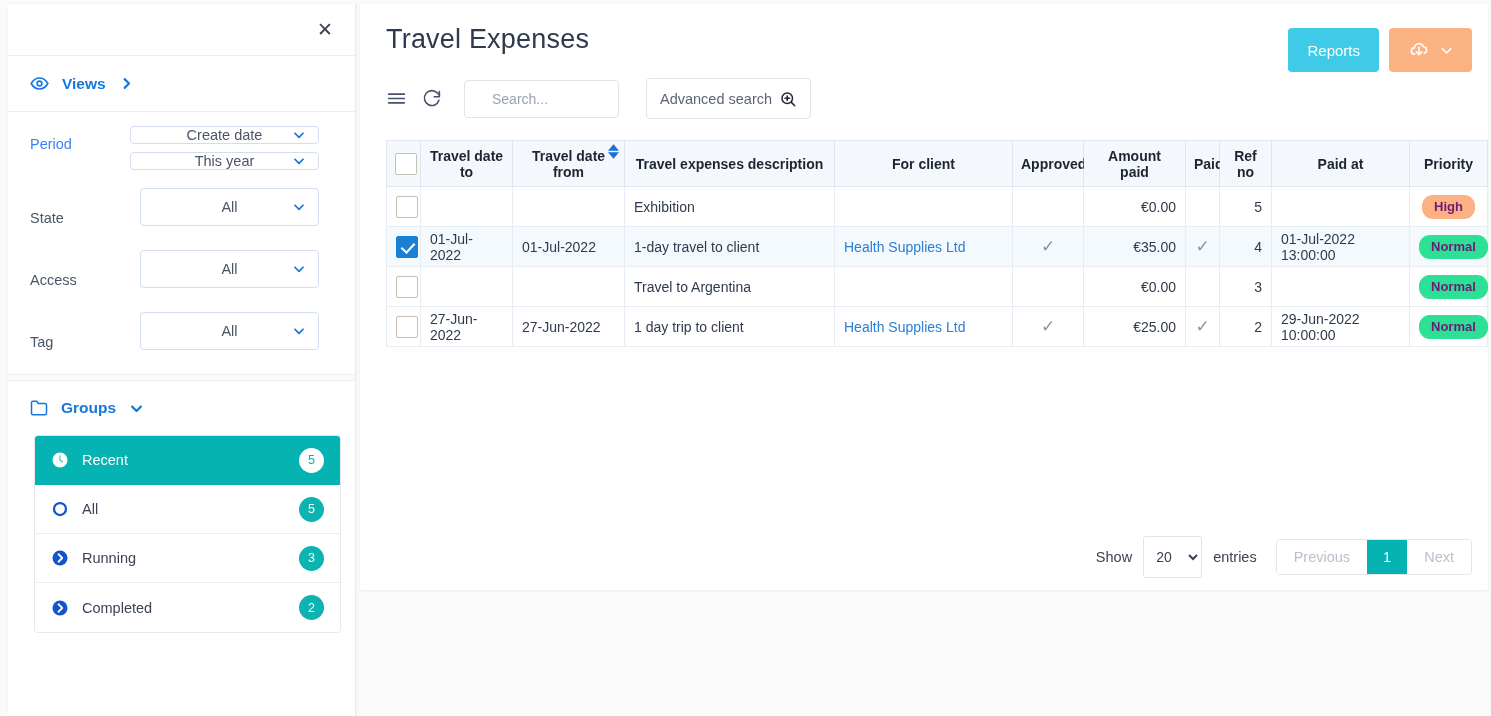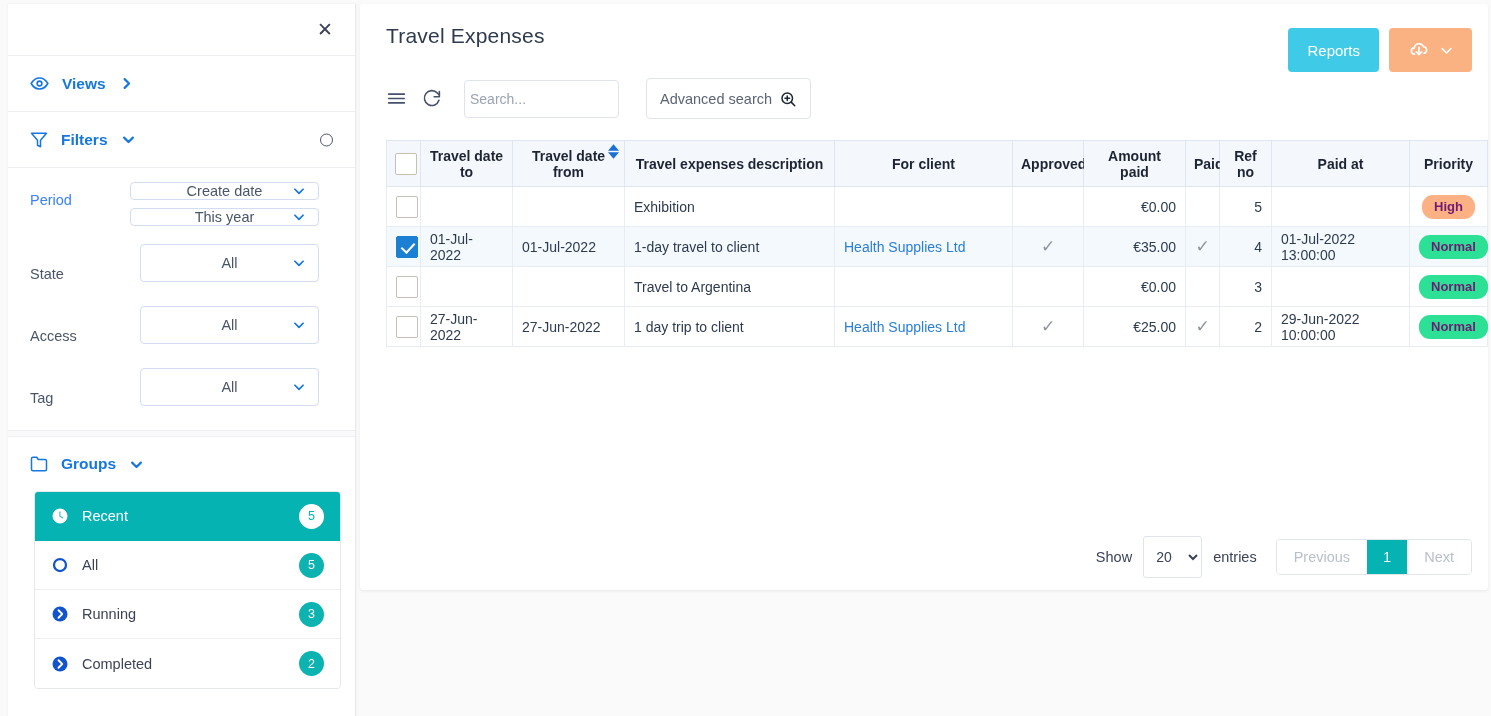--- a/index.html
+++ b/index.html
@@ -94,21 +94,21 @@
 
   
   .main {
     position: absolute; left: 360px; top: 4px;
     width: 1128px; height: 586px;
     background: #ffffff; border-radius: 3px;
     box-shadow: 0 1px 3px rgba(0,0,0,0.07);
   }
   .page-title {
     position: absolute; left: 26px; top: 20px;
-    font-size: 21px; color: #2e3a4d; font-weight: normal;
+    font-size: 27px; color: #2e3a4d; font-weight: normal;
     letter-spacing: 0.2px;
   }
   .top-actions { position: absolute; right: 16px; top: 24px; display: flex; gap: 10px; }
   .btn-reports {
     background: #3fcbe8; color: #fff; border: none; border-radius: 4px;
     height: 44px; padding: 0 19px; font-size: 15px; cursor: pointer;
     font-family: "Liberation Sans", sans-serif;
     display:flex;align-items:center;
   }
   .btn-export {
@@ -117,21 +117,21 @@
     display: flex; align-items: center; justify-content: center; gap: 9px;
   }
 
   .toolbar {
     position: absolute; left: 26px; top: 74px;
     display: flex; align-items: center; gap: 14px;
   }
   .tb-icon { cursor: pointer; color: #46506a; display: flex; align-items: center; }
   .search-box {
     width: 155px; height: 38px; border: 1px solid #dfe3ea; border-radius: 4px;
-    display: flex; align-items: center; padding: 0 5px; margin-left: 8px;
+    display: flex; align-items: center; padding: 0 27px; margin-left: 8px;
     background: #fff;
   }
   .search-box input {
     flex: 1; border: none; outline: none; font-size: 14px; color: #4a5568;
     font-family: "Liberation Sans", sans-serif; background: transparent;
   }
   .search-box input::placeholder { color: #9aa3b2; }
   .adv-search {
     width: 165px; height: 41px; border: 1px solid #dfe3ea; border-radius: 4px;
     display: flex; align-items: center; justify-content: space-between;
@@ -233,34 +233,20 @@
       </svg>
     </span>
     <span class="lbl">Views</span>
     <span class="chev">
       <svg width="15" height="15" viewBox="0 0 24 24" fill="none" stroke="currentColor" stroke-width="3.5" stroke-linecap="round" stroke-linejoin="round">
           <polyline points="9 5 16 12 9 19"></polyline>
         </svg>
     </span>
   </div>
 
-  <div class="sb-section-head">
-    <span class="sb-ico">
-      <svg width="18" height="18" viewBox="0 0 24 24" fill="none" stroke="currentColor" stroke-width="2" stroke-linecap="round" stroke-linejoin="round">
-          <polygon points="22 3 2 3 10 12.46 10 19 14 21 14 12.46 22 3"></polygon>
-        </svg>
-    </span>
-    <span class="lbl">Filters</span>
-    <span class="chev">
-      <svg width="15" height="15" viewBox="0 0 24 24" fill="none" stroke="currentColor" stroke-width="3.5" stroke-linecap="round" stroke-linejoin="round">
-          <polyline points="5 9 12 16 19 9"></polyline>
-        </svg>
-    </span>
-    <span class="reset-dot"></span>
-  </div>
 
   <div class="filters-body">
 
     <div class="filter-pair">
       <div class="f-label">Period</div>
       <div class="stack">
         <div class="f-select">
           <span>Create date</span>
           <span class="caret">
             <svg width="14" height="14" viewBox="0 0 24 24" fill="none" stroke="currentColor" stroke-width="3" stroke-linecap="round" stroke-linejoin="round">

